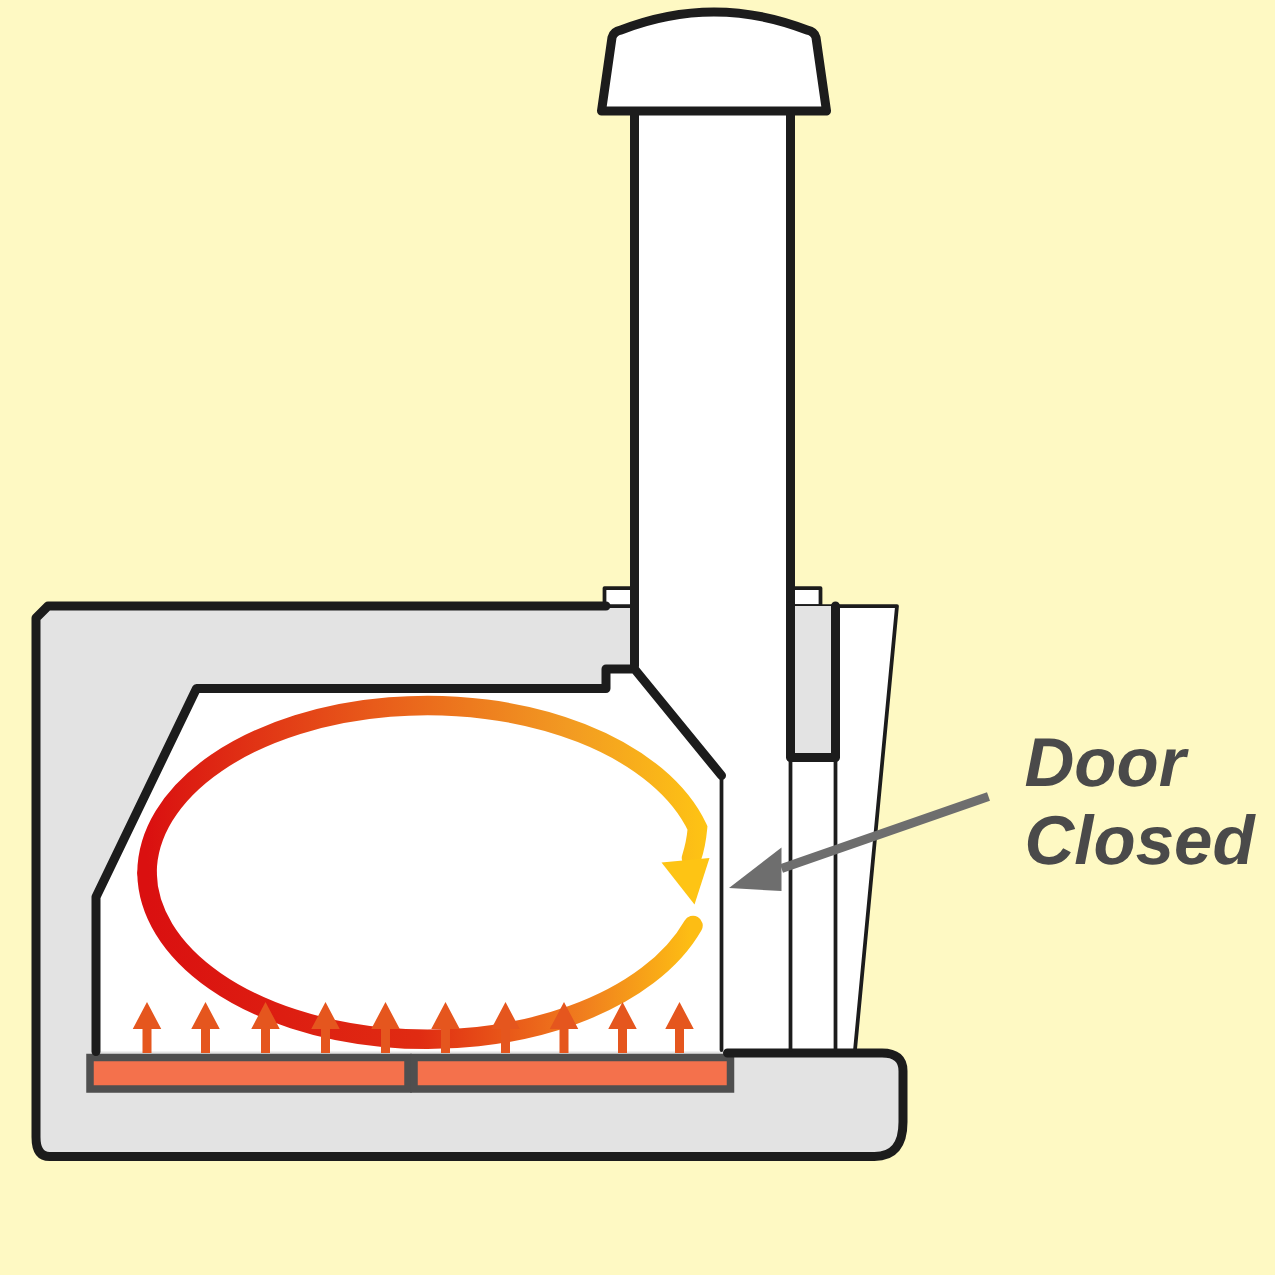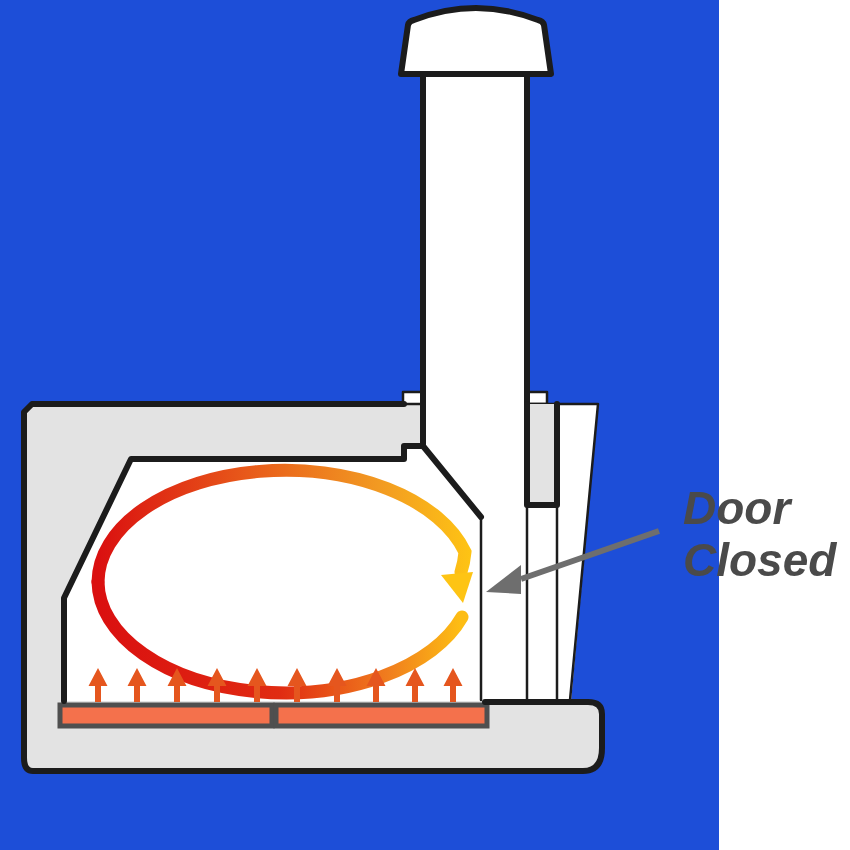--- a/index.html
+++ b/index.html
@@ -1,16 +1,16 @@
 <!DOCTYPE html>
 <html style="--outline: #1c1c1c; --body-fill: #e3e3e3; --hearth-fill: #f4714c; --hearth-border: #4f4f4f; --flame: #e5561e; --loop-yellow: #fec414; --pointer: #6e6e6e; --label-color: #4a4a4a;"><head>
 <meta charset="utf-8">
 <style>
   html,body{margin:0;padding:0;background:#fff;}
-  .stage{width:719px;height:850px;position:relative;background:#1d4ed8;font-family:"Liberation Sans",sans-serif;}
+  .stage{width:850px;height:850px;position:relative;background:#fef9c3;font-family:"Liberation Sans",sans-serif;}
   svg{position:absolute;left:0;top:0;}
   .outline{stroke:var(--outline);fill:none;stroke-linejoin:round;stroke-linecap:round;}
   .thick{stroke-width:6;}
   .thin{stroke-width:2.5;}
   .bodyfill{fill:var(--body-fill);}
   .whitefill{fill:#ffffff;}
   .hearth{fill:var(--hearth-fill);stroke:var(--hearth-border);stroke-width:5;}
   .flame{fill:var(--flame);}
   .looptop{stroke:url(#gTop);stroke-width:13;fill:none;stroke-linecap:round;}
   .loopbottom{stroke:url(#gBottom);stroke-width:13;fill:none;stroke-linecap:round;}

